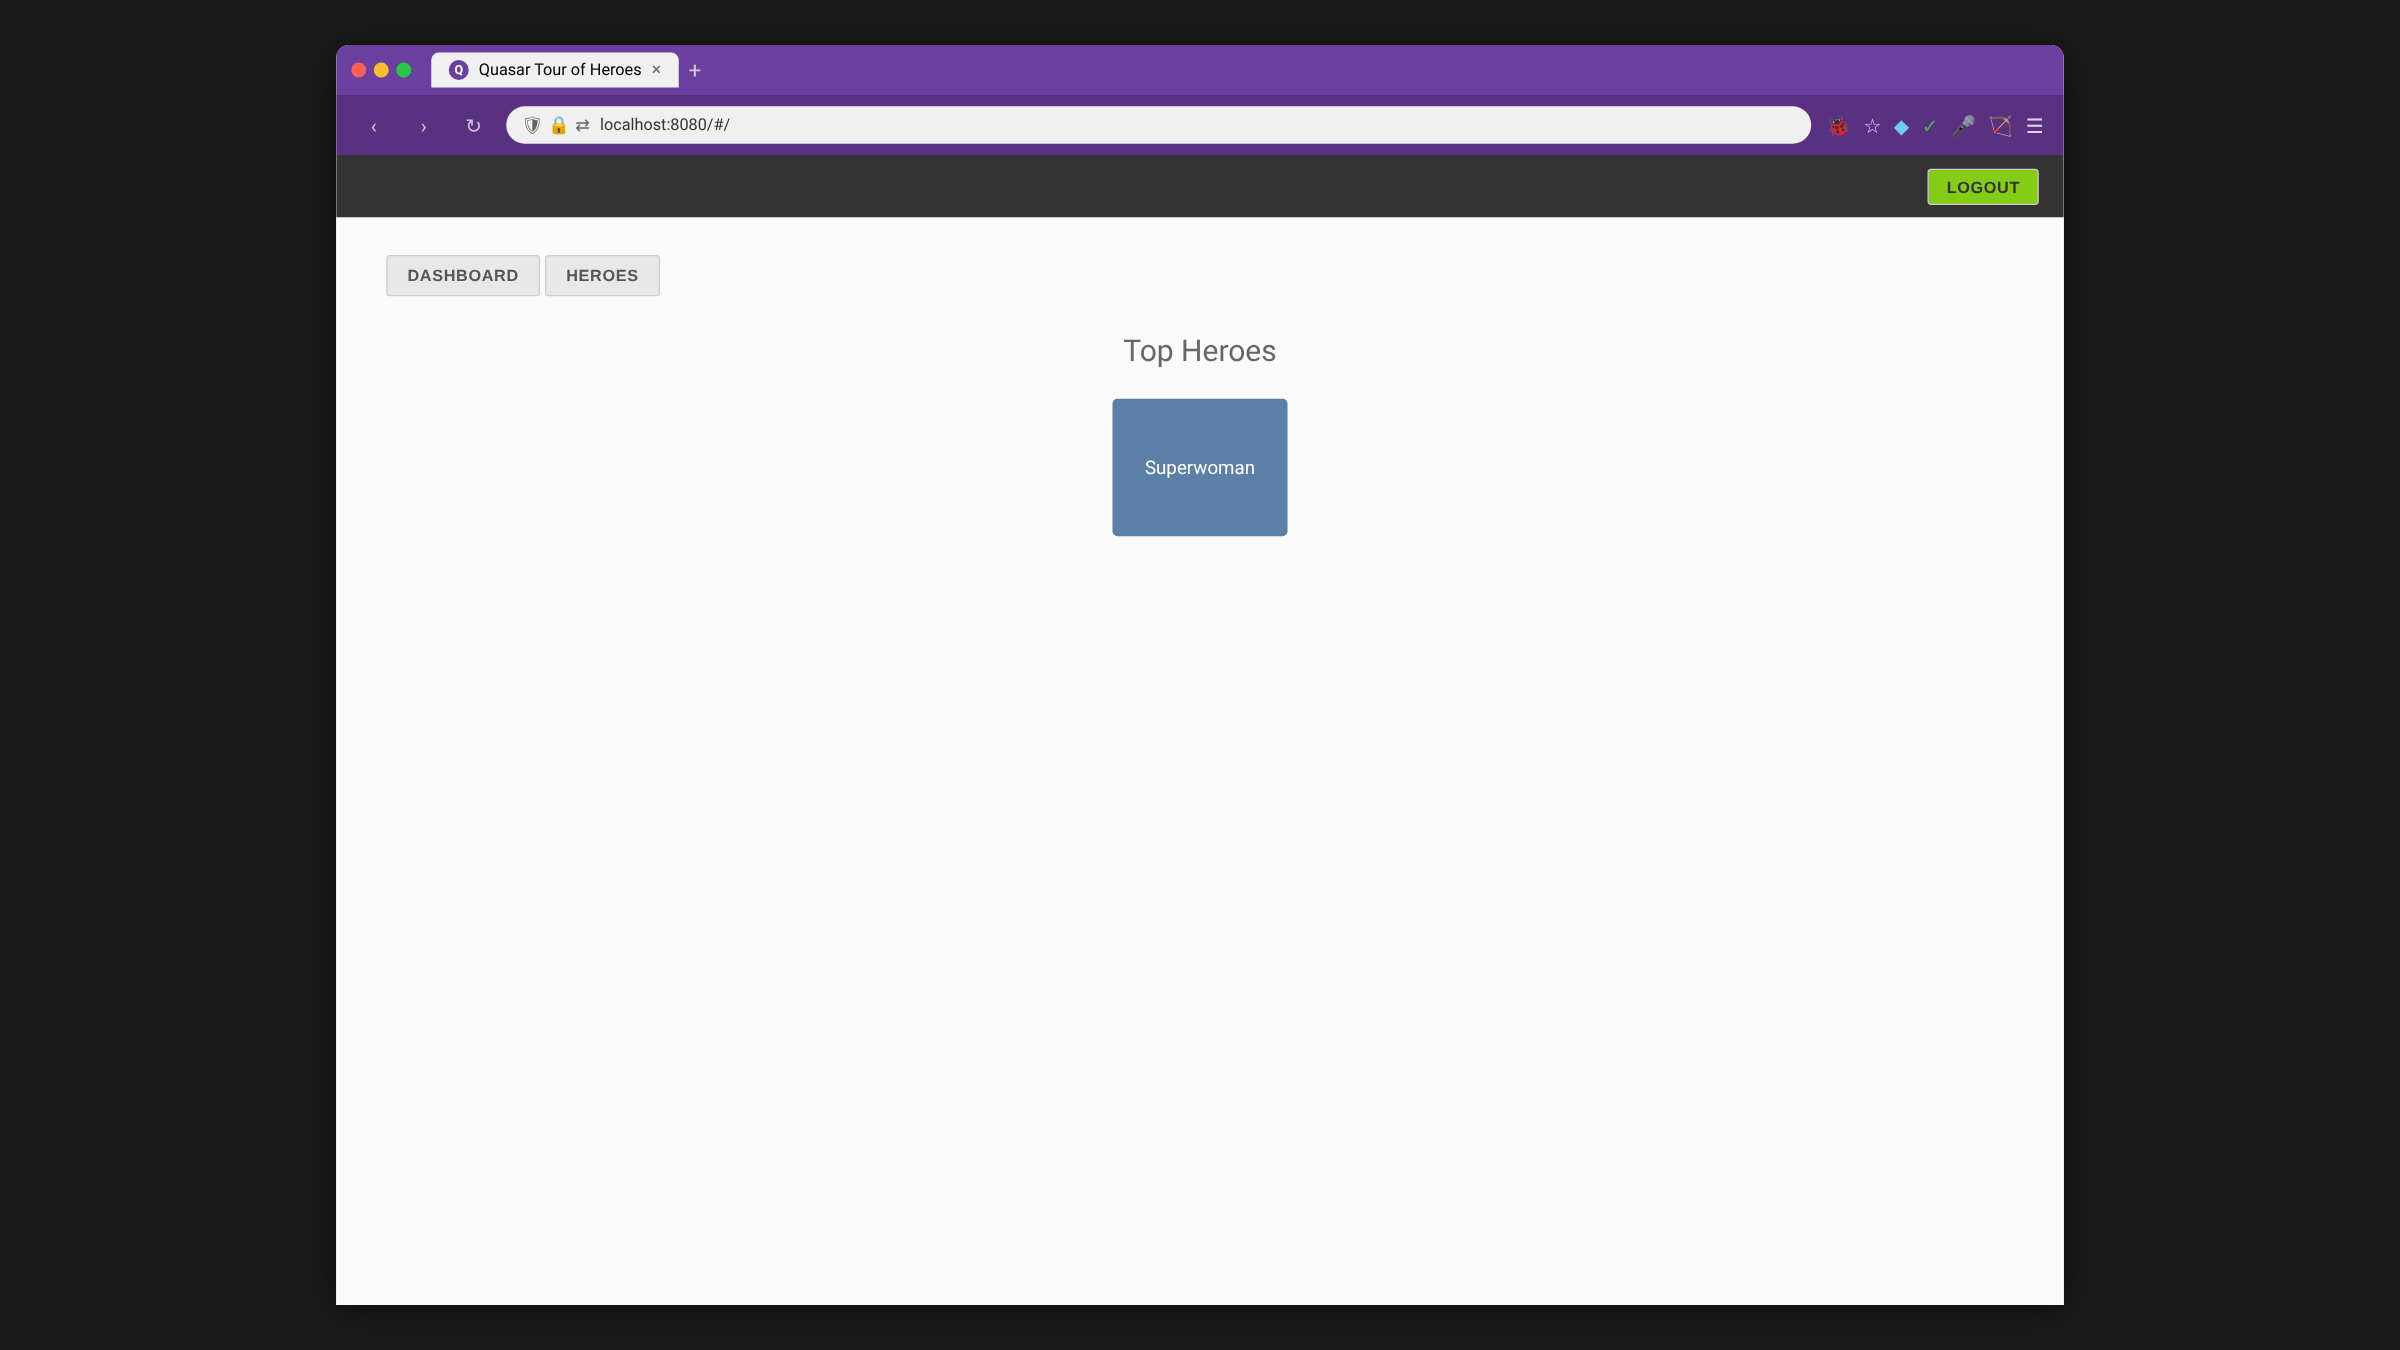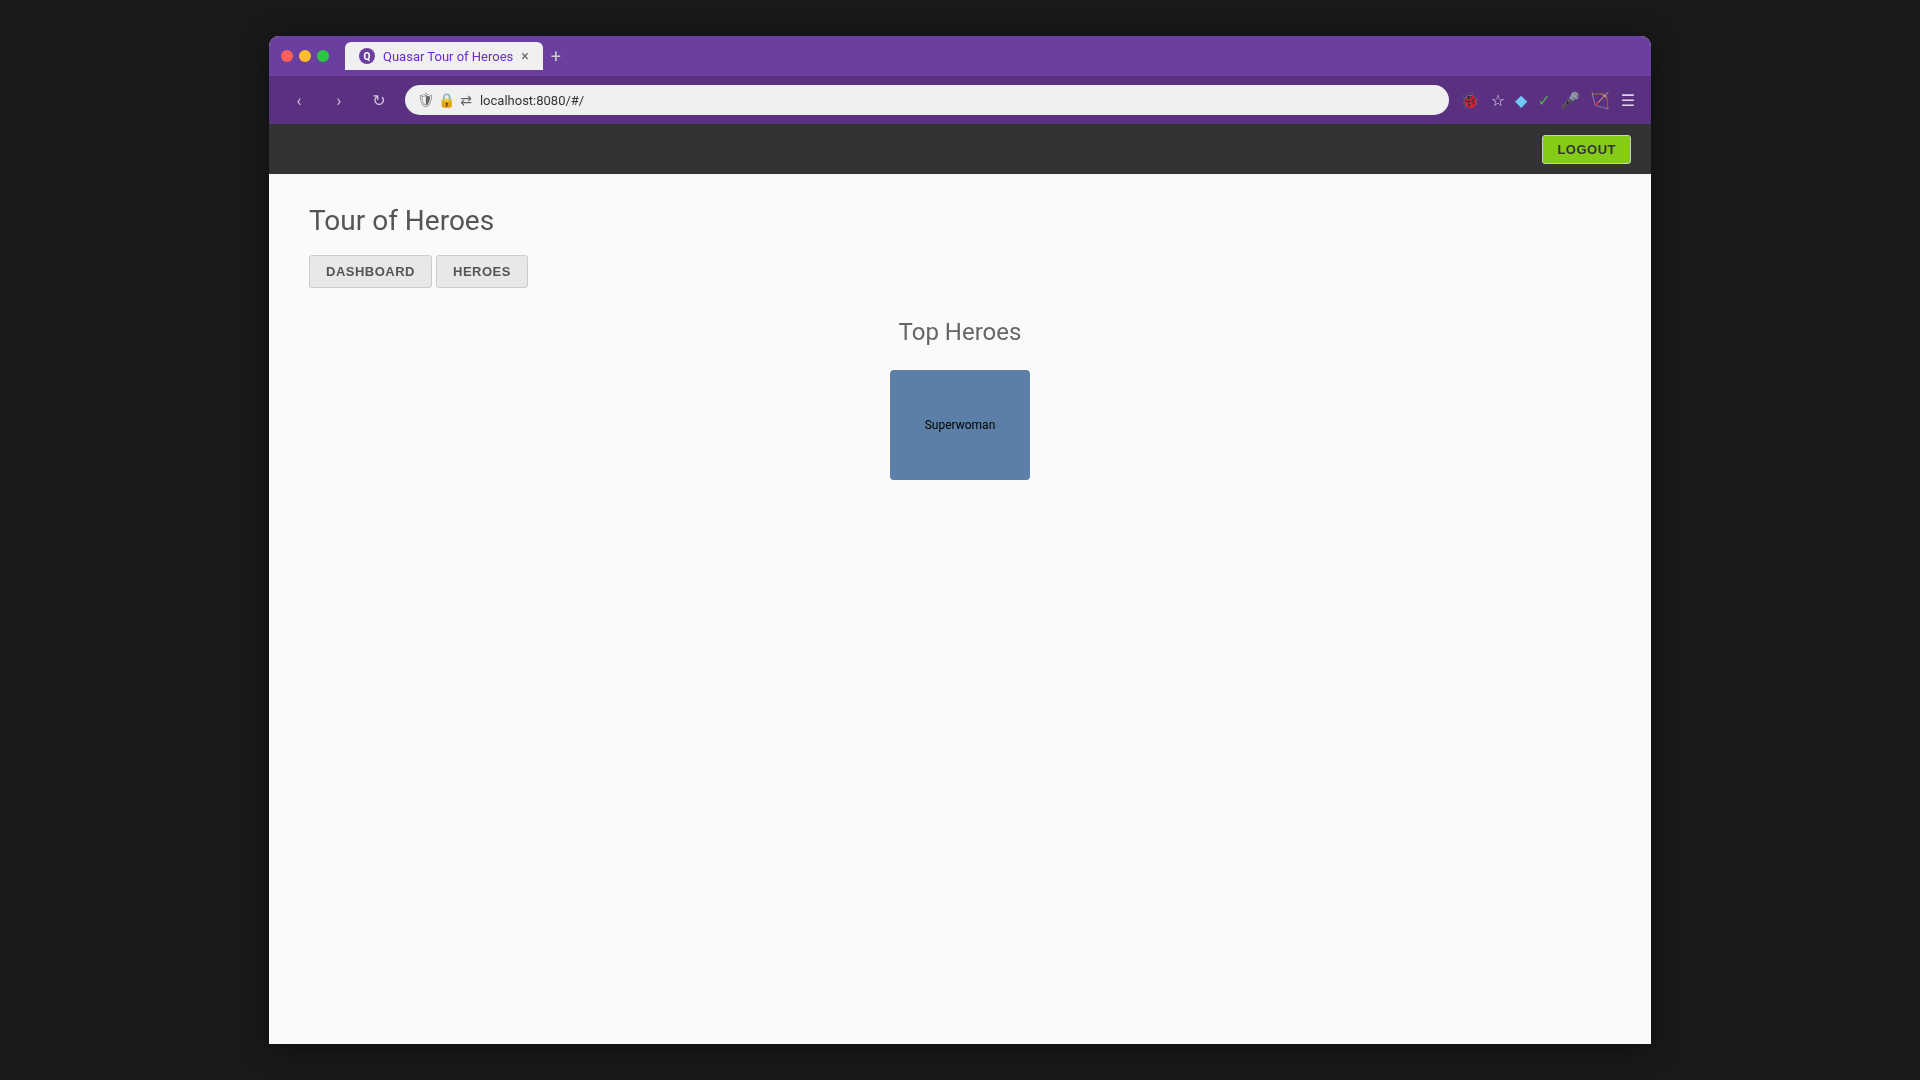--- a/index.html
+++ b/index.html
@@ -80,21 +80,21 @@
       display: flex;
       align-items: center;
       justify-content: center;
       color: white;
       font-size: 10px;
       font-weight: bold;
     }
 
     .tab-title {
       font-size: 13px;
-      color: #6d28d9;
+      color: #000000;
       flex: 1;
     }
 
     .tab-close {
       font-size: 14px;
       color: #666;
       cursor: pointer;
       line-height: 1;
     }
 
@@ -249,22 +249,22 @@
       background: #5b7fa6;
       border-radius: 4px;
       display: flex;
       align-items: center;
       justify-content: center;
       cursor: pointer;
       transition: background 0.2s;
     }
 
     .hero-card-name {
-      color: #000000;
-      font-size: 12px;
+      color: #ffffff;
+      font-size: 15px;
       font-weight: 400;
       text-align: center;
       padding: 8px;
     }
   </style>
 </head>
 <body>
 
 <div class="browser-window">
 
@@ -315,21 +315,20 @@
     </div>
   </div>
 
   <div class="app-container">
 
     <div class="app-navbar">
       <button class="logout-btn">LOGOUT</button>
     </div>
 
     <div class="app-content">
-      <h1 class="page-title">Tour of Heroes</h1>
 
       <div class="nav-buttons">
         <button class="nav-link-btn">DASHBOARD</button>
         <button class="nav-link-btn">HEROES</button>
       </div>
 
       <div class="dashboard-section">
         <h2 class="section-title">Top Heroes</h2>
         <div class="heroes-grid">
           <div class="hero-card">

